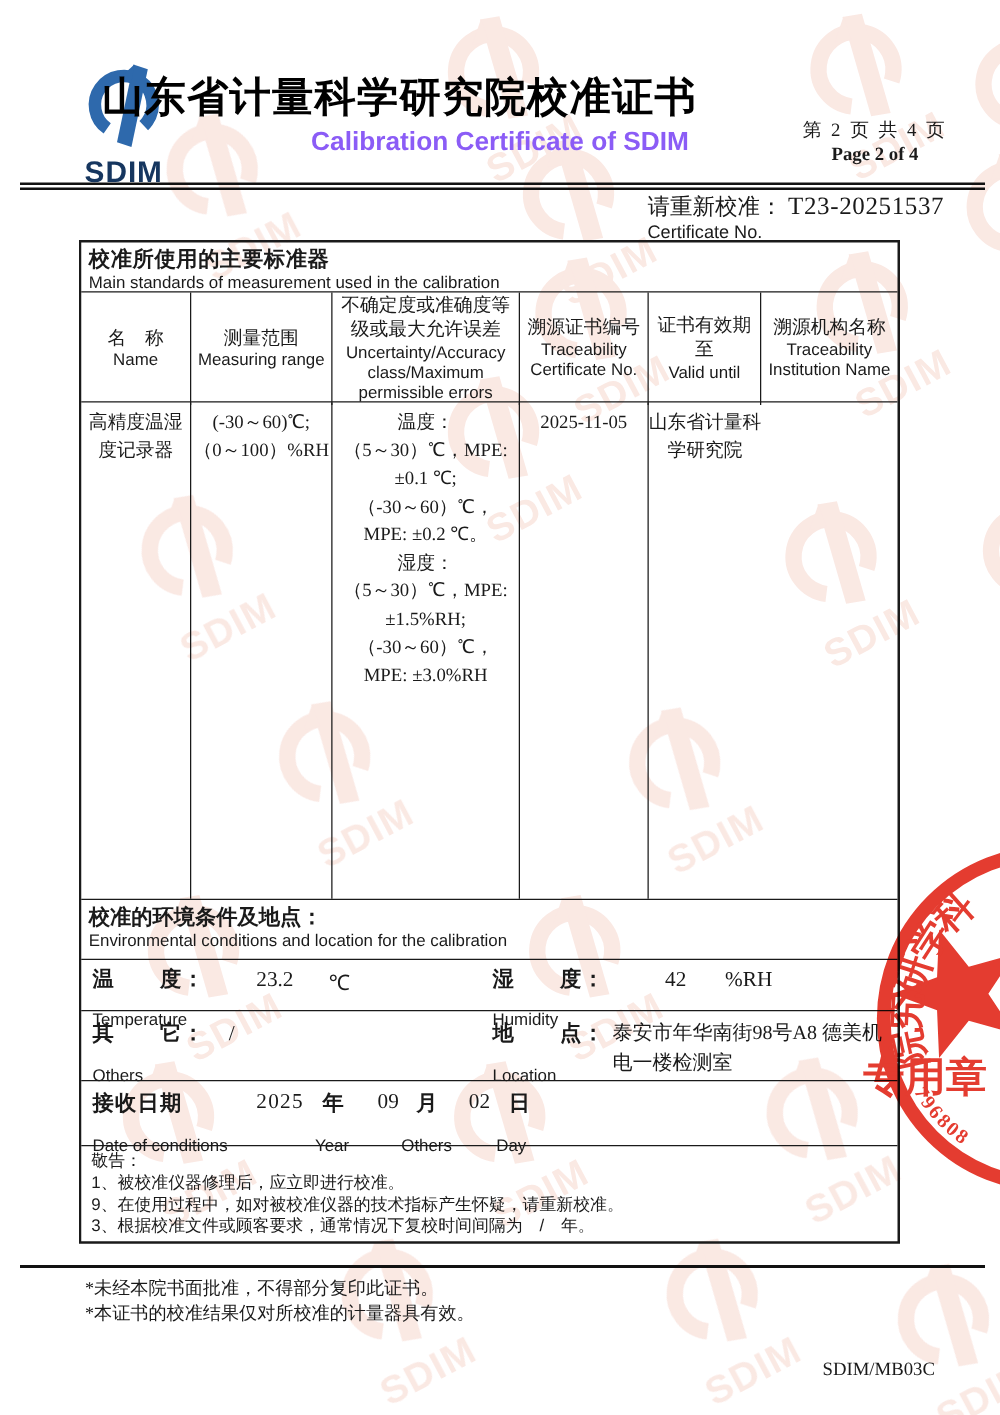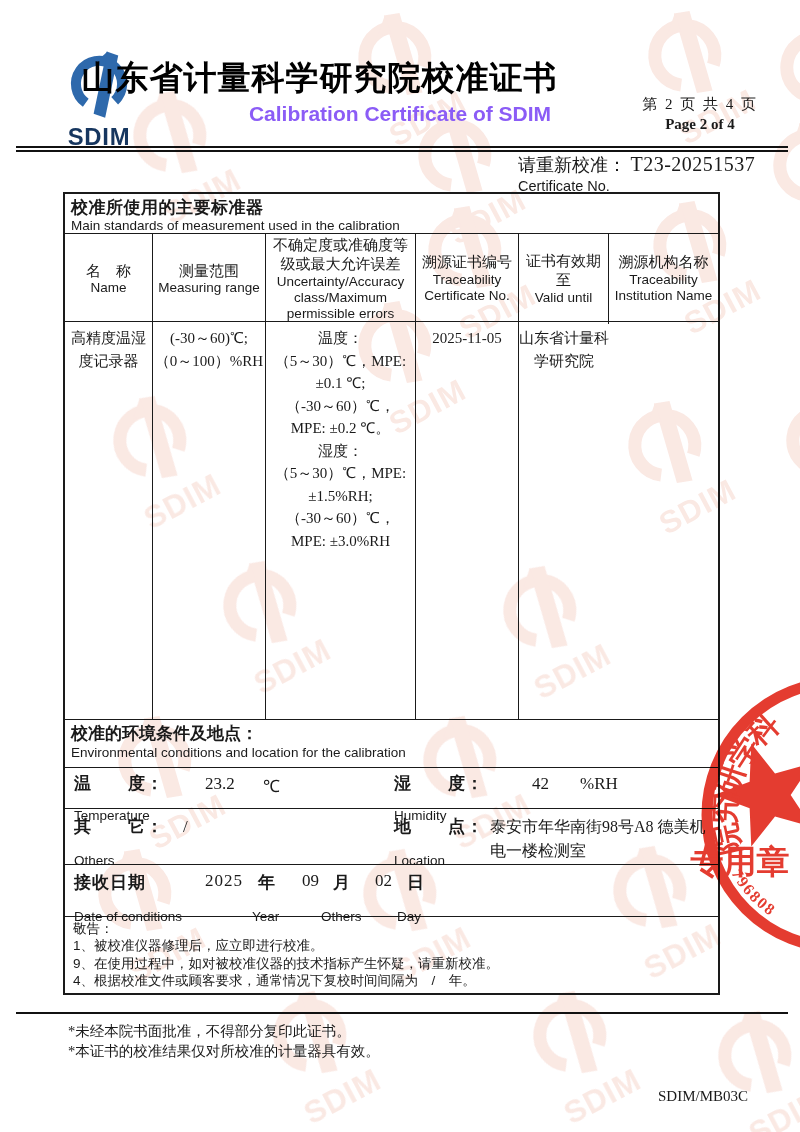--- a/index.html
+++ b/index.html
@@ -231,21 +231,21 @@
       <span class="abs val" style="left:310px; top:6px;">02</span>
       <span class="abs lbl-cn" style="left:342px; top:6px;">日</span>
       <span class="abs lbl-en" style="left:332px; top:28px;">Day</span>
     </div>
 
     <div class="notes">
       <div>敬告：</div>
       <ul>
         <li>1、被校准仪器修理后，应立即进行校准。</li>
         <li>9、在使用过程中，如对被校准仪器的技术指标产生怀疑，请重新校准。</li>
-        <li>4、根据校准文件或顾客要求，通常情况下复校时间间隔为　/　年。</li>
+        <li>3、根据校准文件或顾客要求，通常情况下复校时间间隔为　/　年。</li>
       </ul>
     </div>
   </div>
 
   <div class="foot-rule"></div>
   <div class="foot-notes">
     <div>*未经本院书面批准，不得部分复印此证书。</div>
     <div>*本证书的校准结果仅对所校准的计量器具有效。</div>
   </div>
   <div class="form-code">SDIM/MB03C</div>

